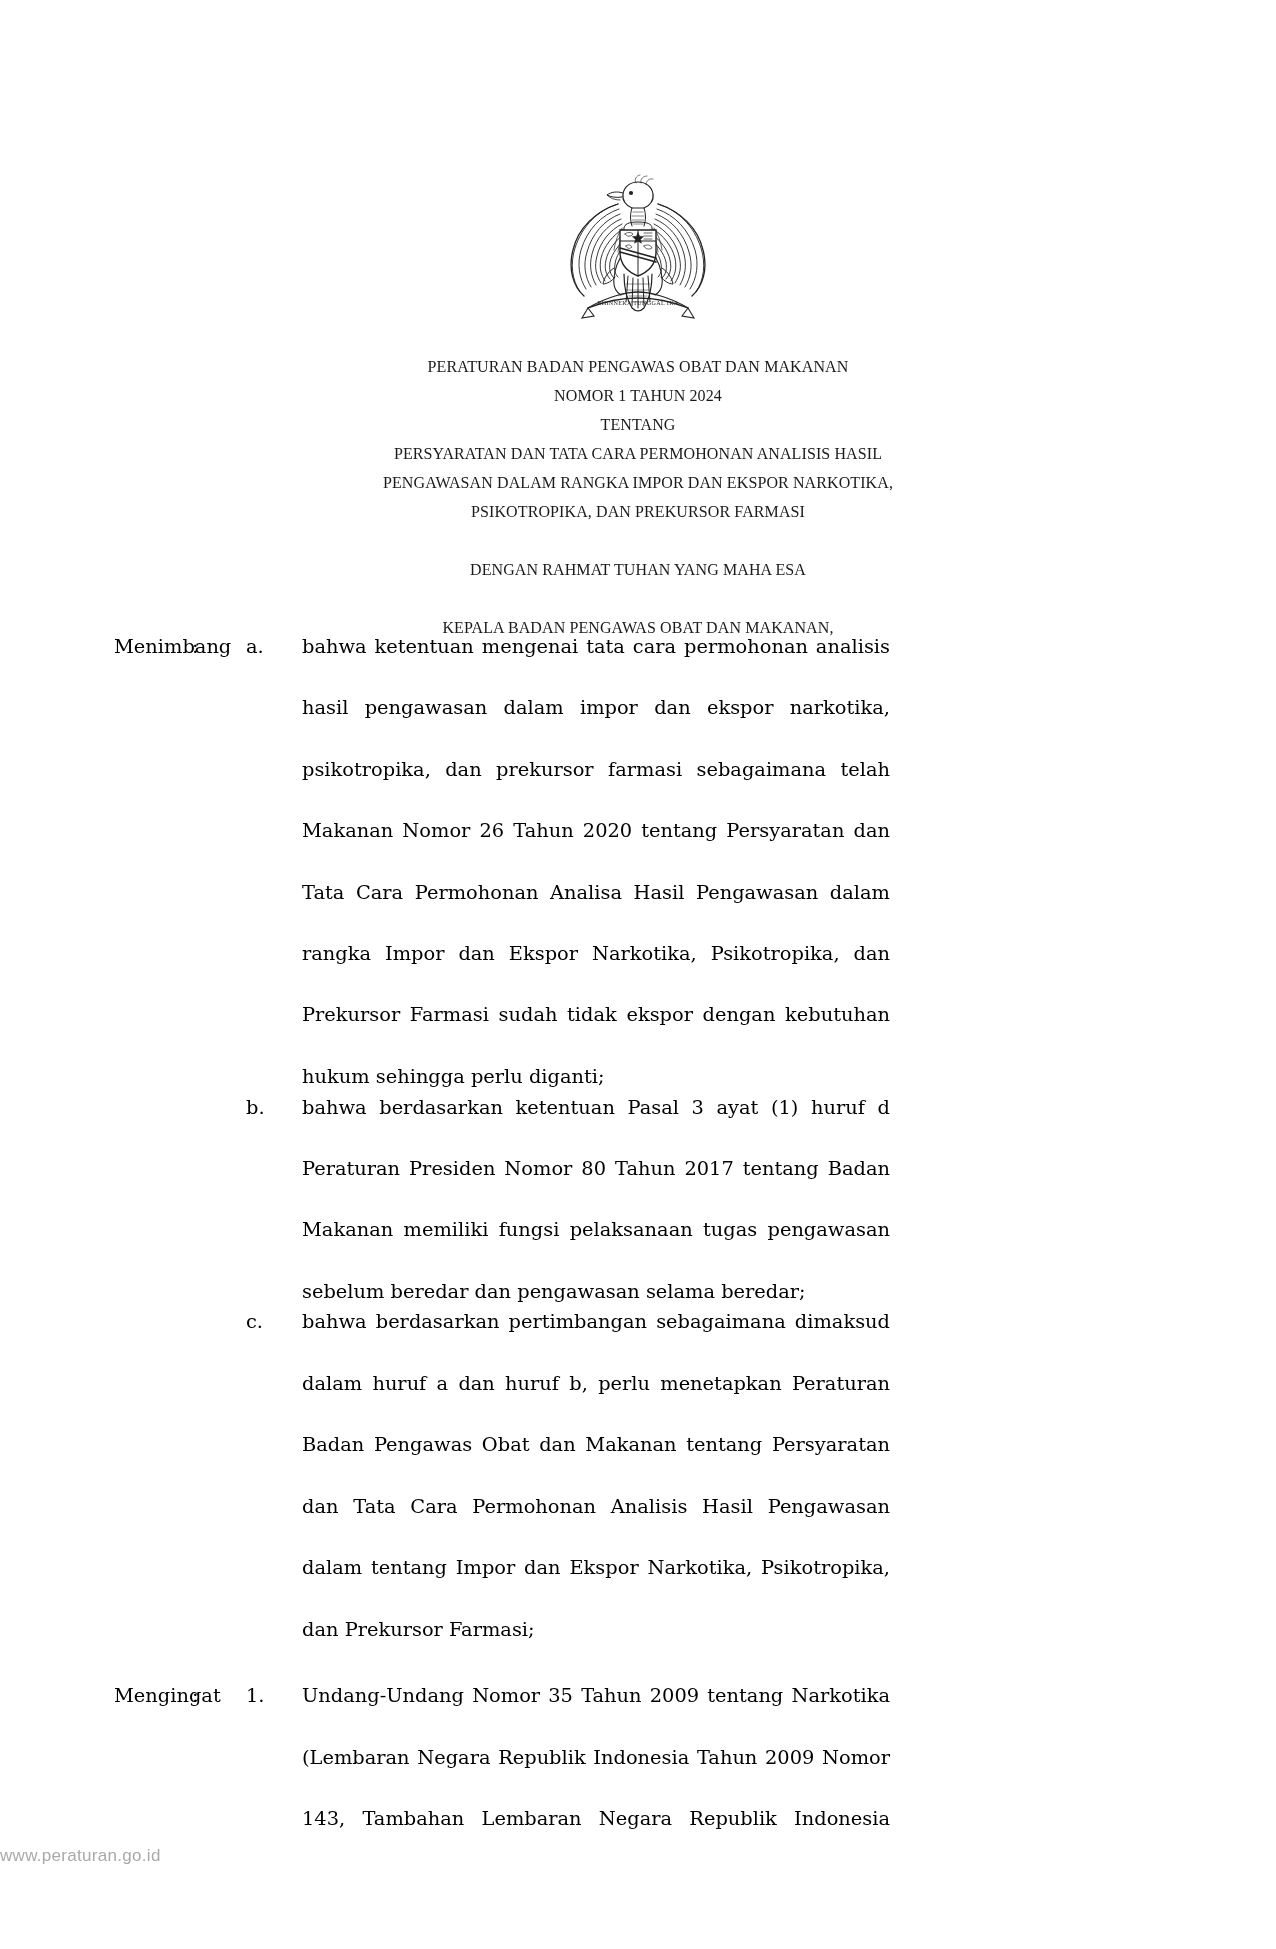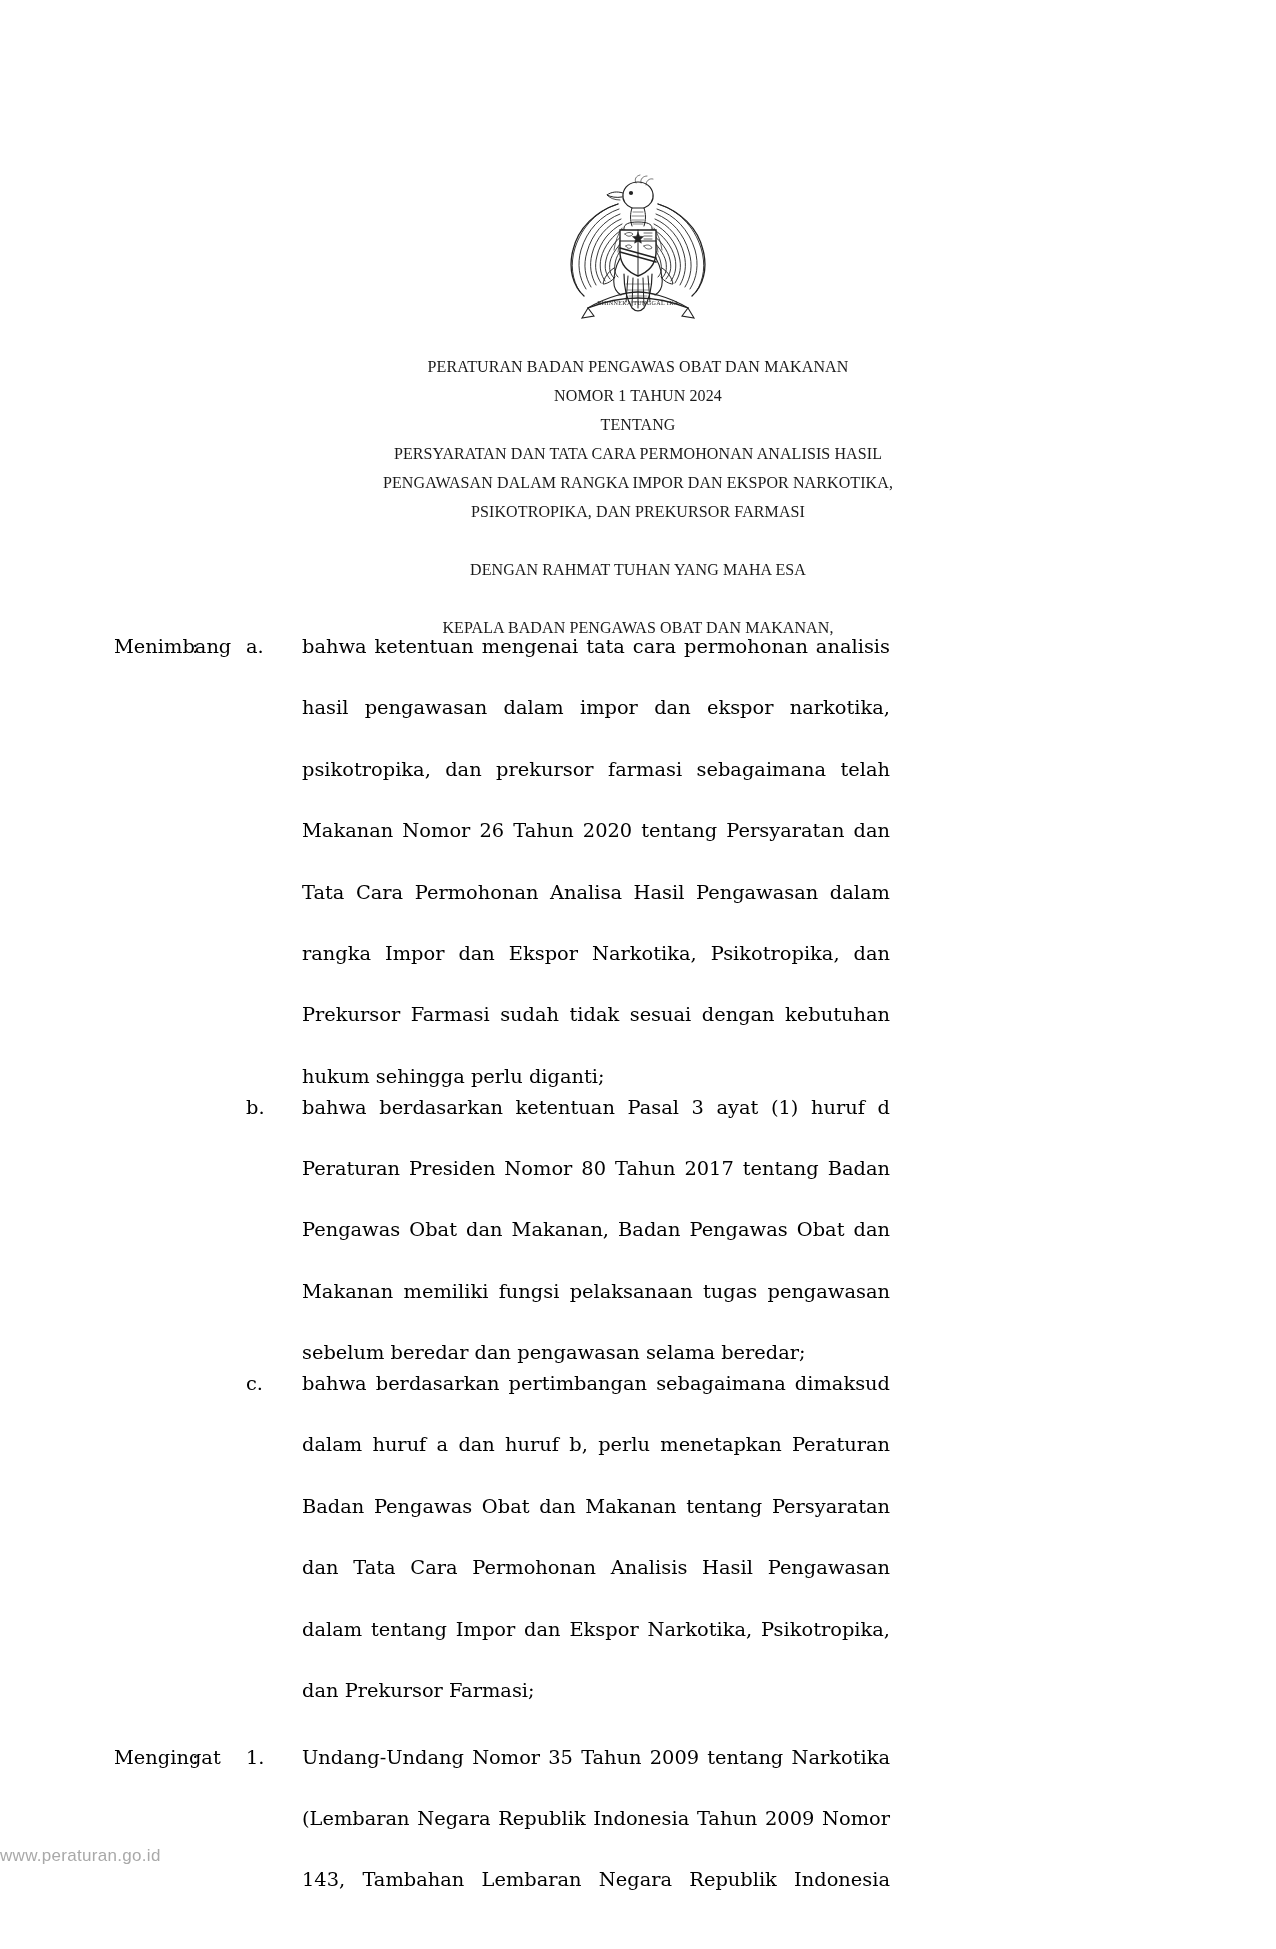--- a/index.html
+++ b/index.html
@@ -274,31 +274,30 @@
 
         <div class="item">
           <div class="item-marker">a.</div>
           <div class="item-text">
             <span class="ln just">bahwa ketentuan mengenai tata cara permohonan analisis</span>
             <span class="ln just">hasil pengawasan dalam impor dan ekspor narkotika,</span>
             <span class="ln just">psikotropika, dan prekursor farmasi sebagaimana telah</span>
             <span class="ln just">Makanan Nomor 26 Tahun 2020 tentang Persyaratan dan</span>
             <span class="ln just">Tata Cara Permohonan Analisa Hasil Pengawasan dalam</span>
             <span class="ln just">rangka Impor dan Ekspor Narkotika, Psikotropika, dan</span>
-            <span class="ln just">Prekursor Farmasi sudah tidak sesuai dengan kebutuhan</span>
+            <span class="ln just">Prekursor Farmasi sudah tidak ekspor dengan kebutuhan</span>
             <span class="ln">hukum sehingga perlu diganti;</span>
           </div>
         </div>
 
         <div class="item">
           <div class="item-marker">b.</div>
           <div class="item-text">
             <span class="ln just">bahwa berdasarkan ketentuan Pasal 3 ayat (1) huruf d</span>
             <span class="ln just">Peraturan Presiden Nomor 80 Tahun 2017 tentang Badan</span>
-            <span class="ln just">Pengawas Obat dan Makanan, Badan Pengawas Obat dan</span>
             <span class="ln just">Makanan memiliki fungsi pelaksanaan tugas pengawasan</span>
             <span class="ln">sebelum beredar dan pengawasan selama beredar;</span>
           </div>
         </div>
 
         <div class="item">
           <div class="item-marker">c.</div>
           <div class="item-text">
             <span class="ln just">bahwa berdasarkan pertimbangan sebagaimana dimaksud</span>
             <span class="ln just">dalam huruf a dan huruf b, perlu menetapkan Peraturan</span>

